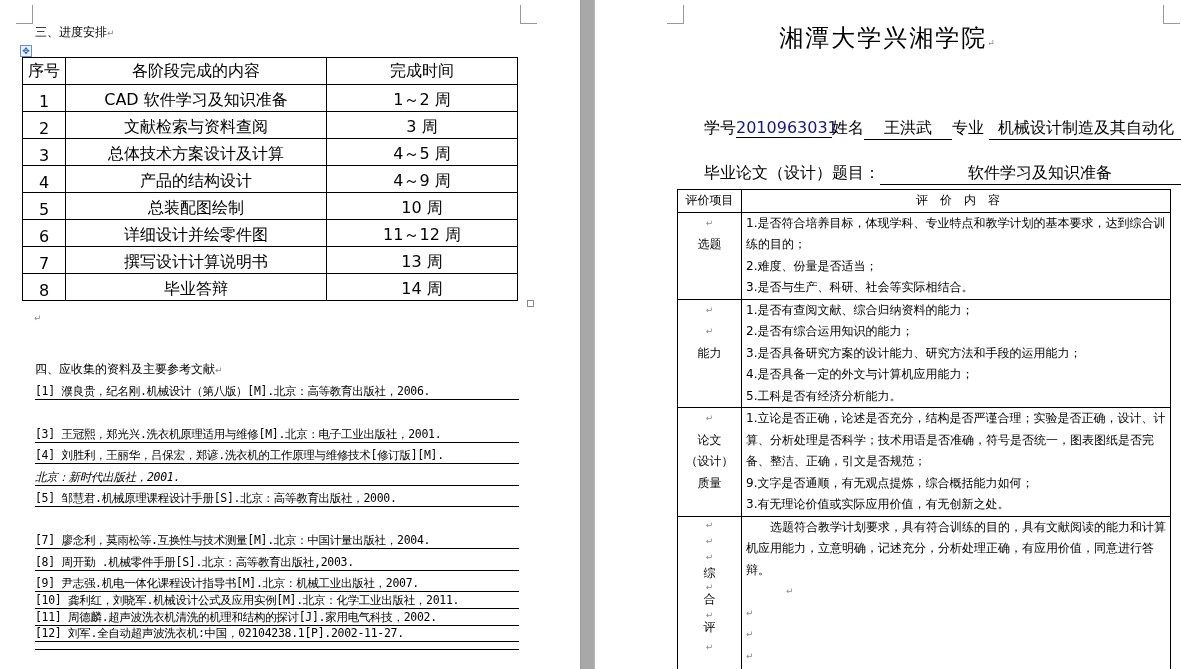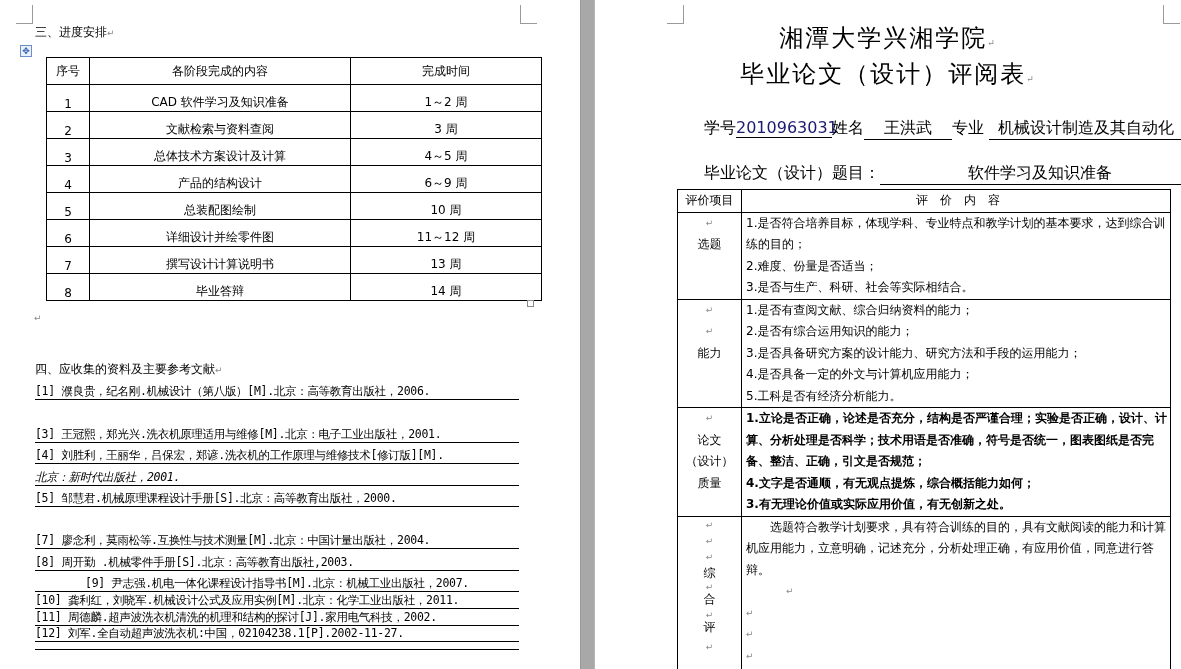--- a/index.html
+++ b/index.html
@@ -10,21 +10,21 @@
   .gutter { position:absolute; left:580px; top:0; width:15px; height:669px; background:#a8a8a8; border-left:1px solid #9a9a9a; border-right:1px solid #b5b5b5; box-sizing:border-box; }
   .corner { position:absolute; border-color:#9a9a9a; border-style:solid; width:16px; height:18px; }
   .corner.tl { border-width:0 1px 1px 0; }
   .corner.tr { border-width:0 0 1px 1px; }
   .pm { color:#8a8a8a; font-size:9px; }
   .abs { position:absolute; }
 
   
   .h-section { position:absolute; left:35px; font-size:12px; }
   .move-handle { position:absolute; left:20px; top:45px; width:10px; height:10px; border:1px solid #6b8fc7; background:#e9f0fb; font-size:9px; line-height:10px; text-align:center; color:#2a5ca8; }
-  table.sched { position:absolute; left:46px; top:57px; border-collapse:collapse; font-size:12px; }
+  table.sched { position:absolute; left:22px; top:57px; border-collapse:collapse; font-size:16px; }
   table.sched td { border:1px solid #000; height:26px; padding:0; vertical-align:bottom; text-align:center; }
   table.sched tr.hdr td { vertical-align:middle; }
   .c-no { width:42px; }
   .c-task { width:260px;margin-left:10px; }
   .c-time { width:190px; }
   .ref { position:absolute; left:35px; width:484px; font-size:11.5px; font-family:"DejaVu Sans Mono","Liberation Mono", monospace; border-bottom:1px solid #000; line-height:15px; white-space:nowrap; letter-spacing:-0.3px; }
 
   
   .title1 { position:absolute; left:0; width:100%; top:22px; text-align:center; font-size:24px; font-family:"DejaVu Serif","Liberation Serif", serif; letter-spacing:2px; }
   .title2 { position:absolute; left:0; width:100%; top:58px; text-align:center; font-size:24px; font-family:"DejaVu Serif","Liberation Serif", serif; letter-spacing:2px; }
@@ -67,21 +67,21 @@
       <td>3 周</td>
     </tr>
     <tr>
       <td>3</td>
       <td>总体技术方案设计及计算</td>
       <td>4～5 周</td>
     </tr>
     <tr>
       <td>4</td>
       <td>产品的结构设计</td>
-      <td>6～9 周</td>
+      <td>4～9 周</td>
     </tr>
     <tr>
       <td>5</td>
       <td>总装配图绘制</td>
       <td>10 周</td>
     </tr>
     <tr>
       <td>6</td>
       <td>详细设计并绘零件图</td>
       <td>11～12 周</td>
@@ -105,38 +105,35 @@
     <span>四、应收集的资料及主要参考文献</span><span class="pm">↵</span>
   </div>
 
   <div class="ref" style="top:384px;"><span>[1] 濮良贵，纪名刚.机械设计（第八版）[M].北京：高等教育出版社，2006.</span></div>
   <div class="ref" style="top:427px;"><span>[3] 王冠熙，郑光兴.洗衣机原理适用与维修[M].北京：电子工业出版社，2001.</span></div>
   <div class="ref" style="top:448px;"><span>[4] 刘胜利，王丽华，吕保宏，郑谚.洗衣机的工作原理与维修技术[修订版][M].</span></div>
   <div class="ref" style="top:470px;font-style:italic;"><span>北京：新时代出版社，2001.</span></div>
   <div class="ref" style="top:491px;"><span>[5] 邹慧君.机械原理课程设计手册[S].北京：高等教育出版社，2000.</span></div>
   <div class="ref" style="top:533px;"><span>[7] 廖念利，莫雨松等.互换性与技术测量[M].北京：中国计量出版社，2004.</span></div>
   <div class="ref" style="top:555px;"><span>[8] 周开勤 .机械零件手册[S].北京：高等教育出版社,2003.</span></div>
-  <div class="ref" style="top:576px;text-align:center;"><span>[9] 尹志强.机电一体化课程设计指导书[M].北京：机械工业出版社，2007.</span></div>
+  <div class="ref" style="top:576px;"><span>[9] 尹志强.机电一体化课程设计指导书[M].北京：机械工业出版社，2007.</span></div>
   <div class="ref" style="top:593px;"><span>[10] 龚利红，刘晓军.机械设计公式及应用实例[M].北京：化学工业出版社，2011.</span></div>
   <div class="ref" style="top:610px;"><span>[11] 周德麟.超声波洗衣机清洗的机理和结构的探讨[J].家用电气科技，2002.</span></div>
   <div class="ref" style="top:626px;"><span>[12] 刘军.全自动超声波洗衣机:中国，02104238.1[P].2002-11-27.</span></div>
   <div class="ref" style="top:649px;"><span></span></div>
 </div>
 
 <div class="gutter"></div>
 
 <div id="page-right" class="page">
   <div class="corner tl" style="left:72px; top:5px;"></div>
   <div class="corner tr" style="left:568px; top:5px;"></div>
 
   <div class="title1">
     <span>湘潭大学兴湘学院</span><span class="pm">↵</span>
-  </div>
-  <div class="title2">
-    <span>毕业论文（设计）评阅表</span><span class="pm">↵</span>
   </div>
 
   <div class="info-row" style="left:109px; top:118px;">
     <span>学号</span><span class="ul-field" style="width:96px; color:#1a1a6e;">2010963031</span><span>姓名</span><span class="ul-field" style="width:88px;">王洪武</span><span>专业</span>&nbsp;<span class="ul-field" style="width:194px;">机械设计制造及其自动化</span>
   </div>
 
   <div class="info-row" style="left:109px; top:163px;">
     <span>毕业论文（设计）题目：</span><span class="ul-field" style="width:320px;">软件学习及知识准备</span>
   </div>
 
@@ -171,23 +168,23 @@
         <div>5.工科是否有经济分析能力。</div>
       </td>
     </tr>
     <tr>
       <td class="c-item">
         <div class="item-label pm">↵</div>
         <div class="item-label">论文</div>
         <div class="item-label">（设计）</div>
         <div class="item-label">质量</div>
       </td>
-      <td class="c-content" style="height:107px;font-weight:bold;">
+      <td class="c-content" style="height:107px;">
         <div>1.立论是否正确，论述是否充分，结构是否严谨合理；实验是否正确，设计、计算、分析处理是否科学；技术用语是否准确，符号是否统一，图表图纸是否完备、整洁、正确，引文是否规范；</div>
-        <div>4.文字是否通顺，有无观点提炼，综合概括能力如何；</div>
+        <div>9.文字是否通顺，有无观点提炼，综合概括能力如何；</div>
         <div>3.有无理论价值或实际应用价值，有无创新之处。</div>
       </td>
     </tr>
     <tr>
       <td class="c-item" style="line-height:16px;">
         <div class="pm" style="height:16px;">↵</div>
         <div class="pm" style="height:16px;">↵</div>
         <div class="pm" style="height:16px;">↵</div>
         <div style="height:18px;">综</div>
         <div class="pm" style="height:8px; line-height:8px;">↵</div>

